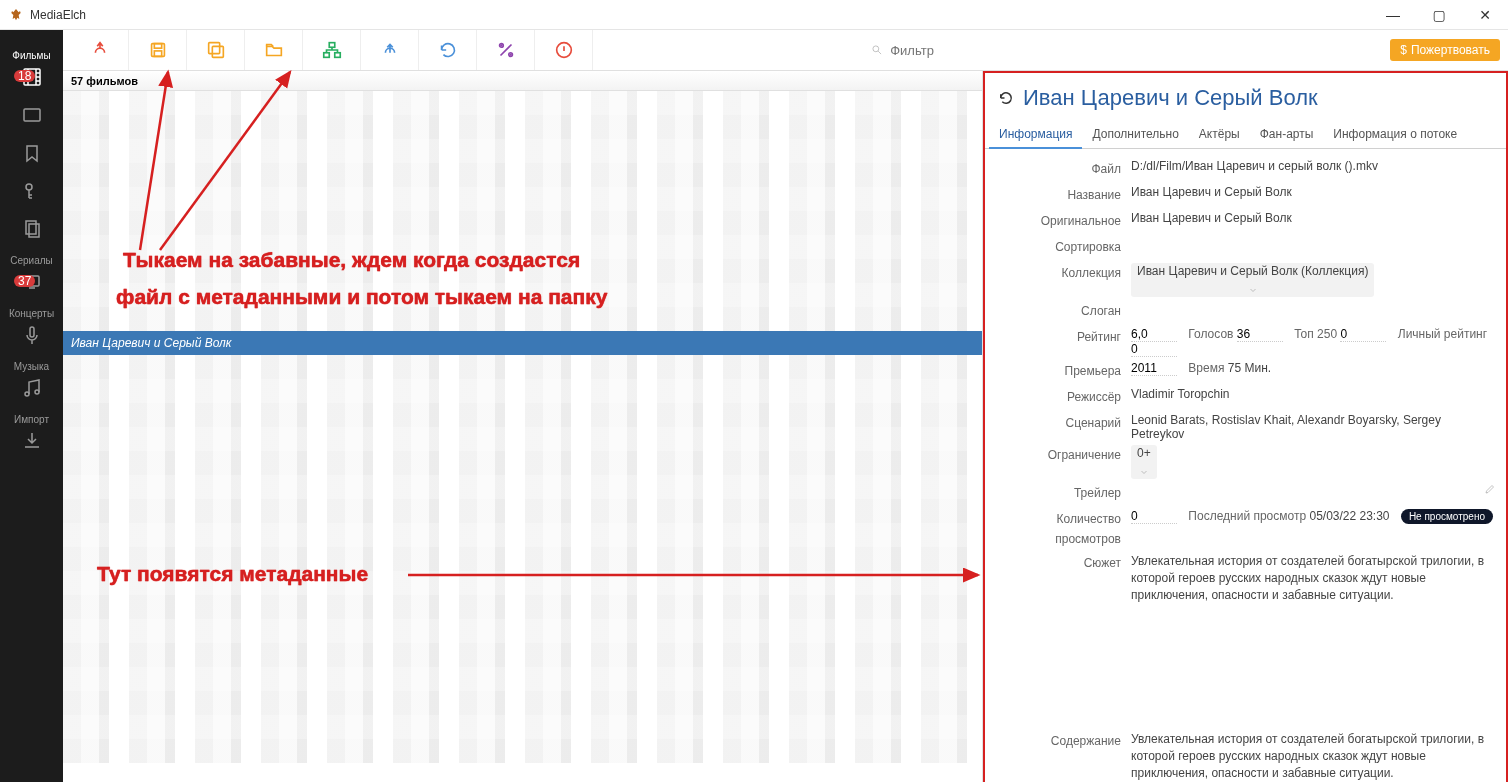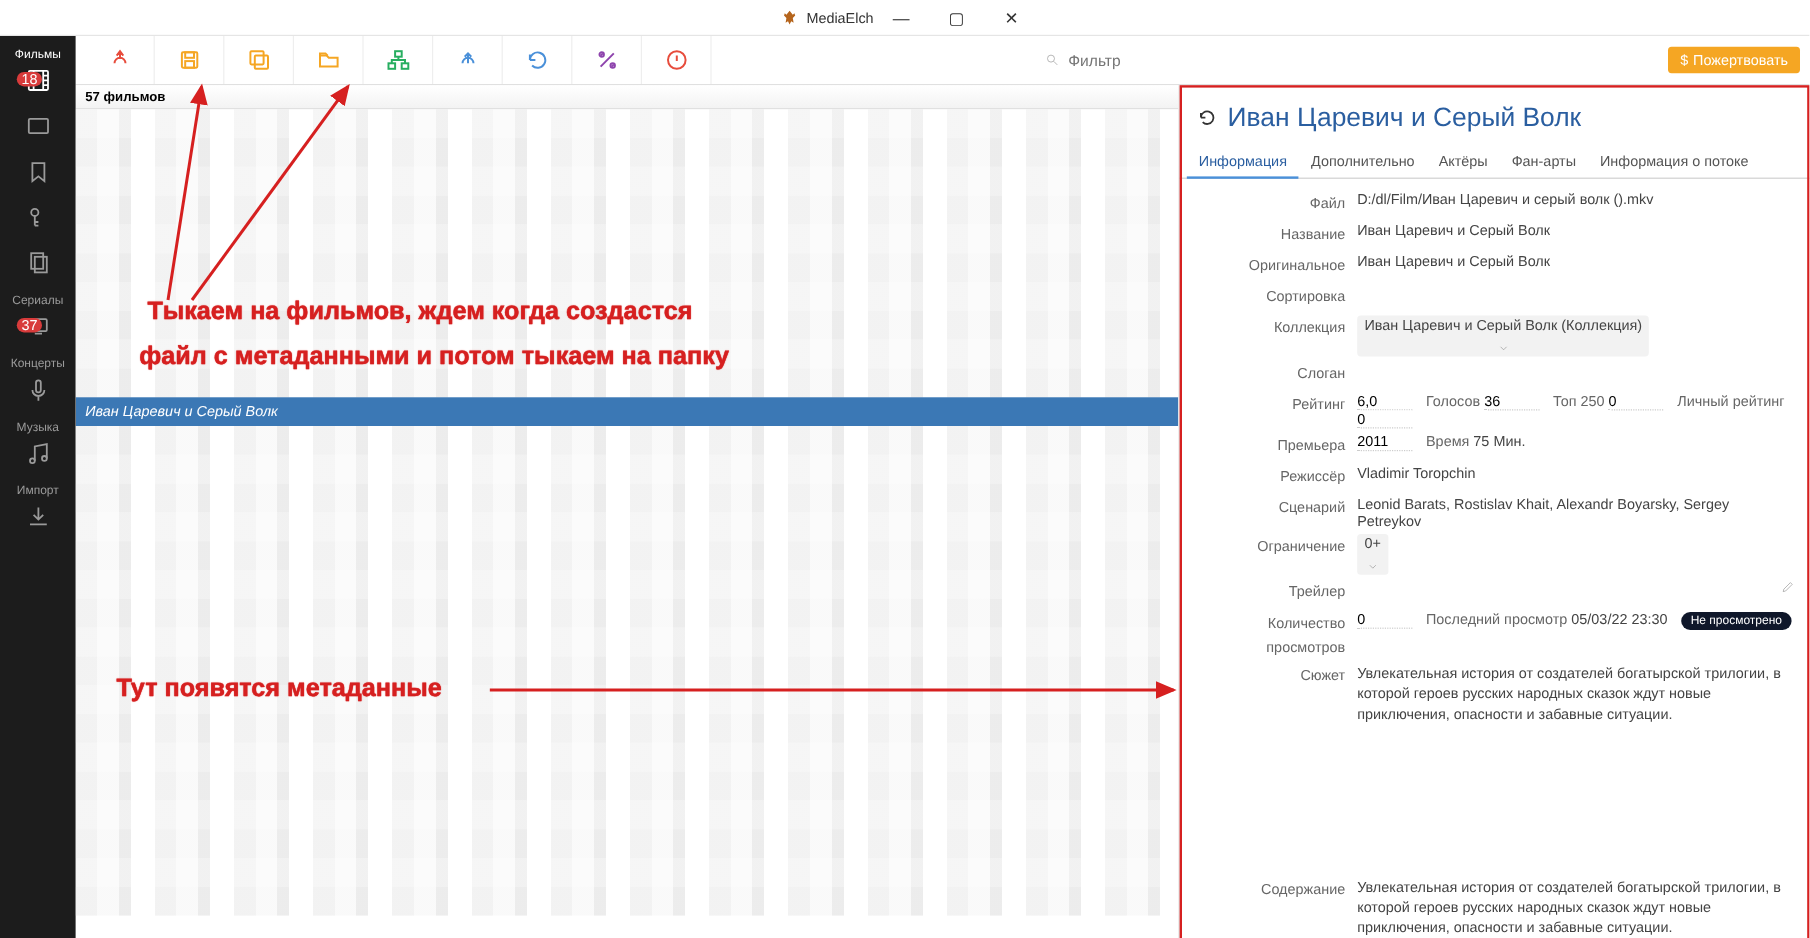--- a/index.html
+++ b/index.html
@@ -1,30 +1,30 @@
 <!DOCTYPE html>
 <html><head>
 <meta charset="utf-8">
 <style>
 * { box-sizing: border-box; margin: 0; padding: 0; font-family: "Segoe UI", Tahoma, sans-serif; }
 body { width: 1508px; height: 782px; background: #fff; overflow: hidden; position: relative; }
 
 
-.titlebar { height: 30px; display: flex; align-items: center; justify-content: center; padding: 0 0 0 8px; background: #fff; border-bottom: 1px solid #e5e5e5; }
+.titlebar { height: 30px; display: flex; align-items: center; justify-content: space-between; padding: 0 0 0 8px; background: #fff; border-bottom: 1px solid #e5e5e5; }
 .titlebar .left { display: flex; align-items: center; gap: 6px; }
 .titlebar .left .logo { width: 16px; height: 16px; }
 .titlebar .left span { font-size: 12px; color: #333; }
 .titlebar .winbtns { display: flex; }
 .titlebar .winbtns div { width: 46px; height: 30px; display: flex; align-items: center; justify-content: center; color: #333; font-size: 14px; }
 
 
 .app { display: flex; height: 752px; }
 
 
-.nav { width: 63px; background: #1c1c1c; color: #9a9a9a; display: flex; flex-direction: column; padding-top: 2px; position: relative; }
+.nav { width: 63px; background: #1c1c1c; color: #9a9a9a; display: flex; flex-direction: column; padding-top: 12px; position: relative; }
 .nav .item { display: flex; flex-direction: column; align-items: center; gap: 4px; padding: 8px 0 6px; font-size: 10px; cursor: pointer; position: relative; }
 .nav .item .icon { width: 24px; height: 24px; display: flex; align-items: center; justify-content: center; }
 .nav .item.active { color: #fff; }
 .nav .badge { position: absolute; left: 14px; top: 28px; background: #d83b3b; color: #fff; font-size: 12px; border-radius: 8px; padding: 0 4px; line-height: 12px; min-width: 14px; text-align: center; }
 .nav svg { stroke: #9a9a9a; fill: none; stroke-width: 1.5; }
 .nav .item.active svg { stroke: #fff; }
 
 
 .main { flex: 1; display: flex; flex-direction: column; }
 
@@ -401,21 +401,21 @@
 
 <svg class="anno-svg" style="left:120px;top:60px;width:200px;height:200px;">
   <defs>
       <marker id="ah1" markerWidth="8" markerHeight="8" refX="6" refY="3" orient="auto">
         <path d="M0,0 L7,3 L0,6 Z" fill="#d62020"></path>
       </marker>
     </defs>
   <line x1="20" y1="190" x2="48" y2="12" stroke="#d62020" stroke-width="2.5" marker-end="url(#ah1)"></line>
   <line x1="40" y1="190" x2="170" y2="12" stroke="#d62020" stroke-width="2.5" marker-end="url(#ah1)"></line>
 </svg>
-<div class="anno" style="left:123px;top:248px;">Тыкаем на фильмов, ждем когда создастся</div>
+<div class="anno" style="left:123px;top:248px;">Тыкаем на забавные, ждем когда создастся</div>
 <div class="anno" style="left:116px;top:285px;">файл с метаданными и потом тыкаем на папку</div>
 <div class="anno" style="left:97px;top:562px;">Тут появятся метаданные</div>
 <svg class="anno-svg" style="left:408px;top:562px;width:580px;height:30px;">
   <defs>
       <marker id="ah2" markerWidth="8" markerHeight="8" refX="6" refY="3" orient="auto">
         <path d="M0,0 L7,3 L0,6 Z" fill="#d62020"></path>
       </marker>
     </defs>
   <line x1="0" y1="13" x2="570" y2="13" stroke="#d62020" stroke-width="2.5" marker-end="url(#ah2)"></line>
 </svg>

